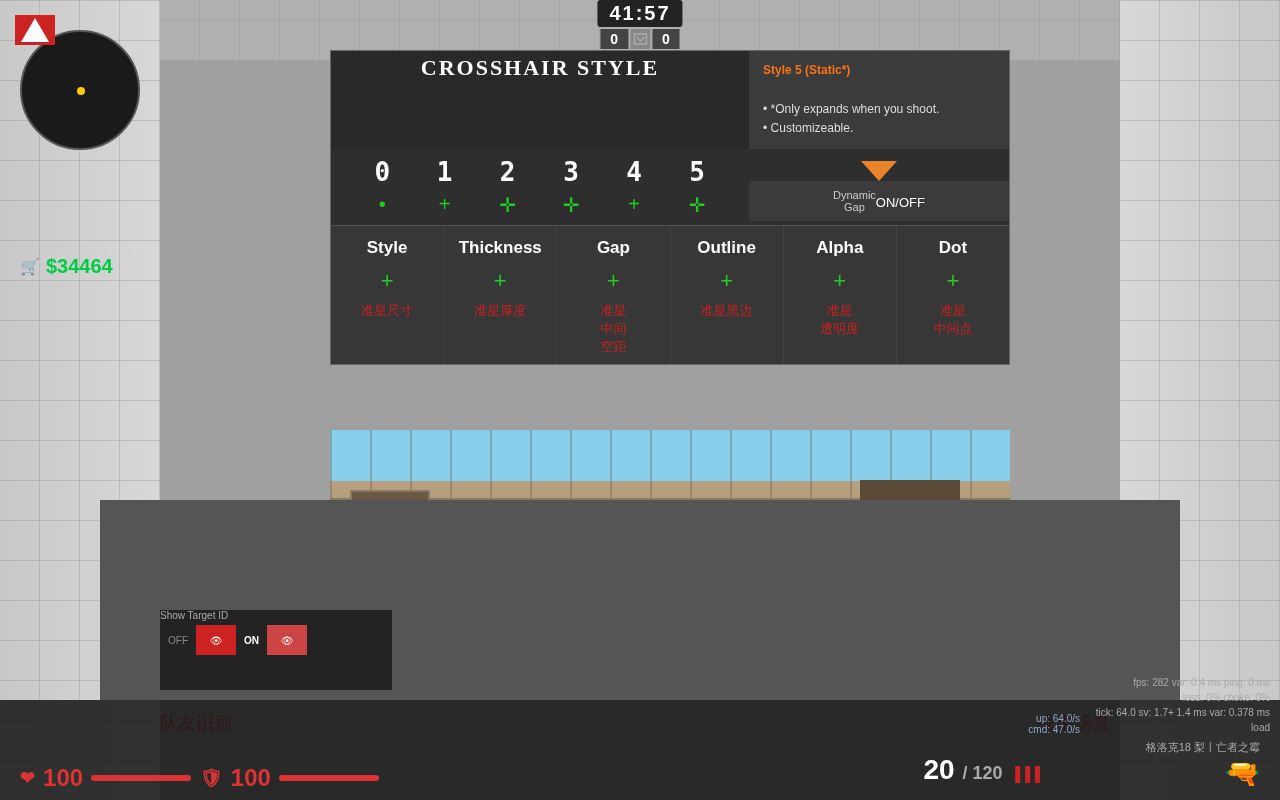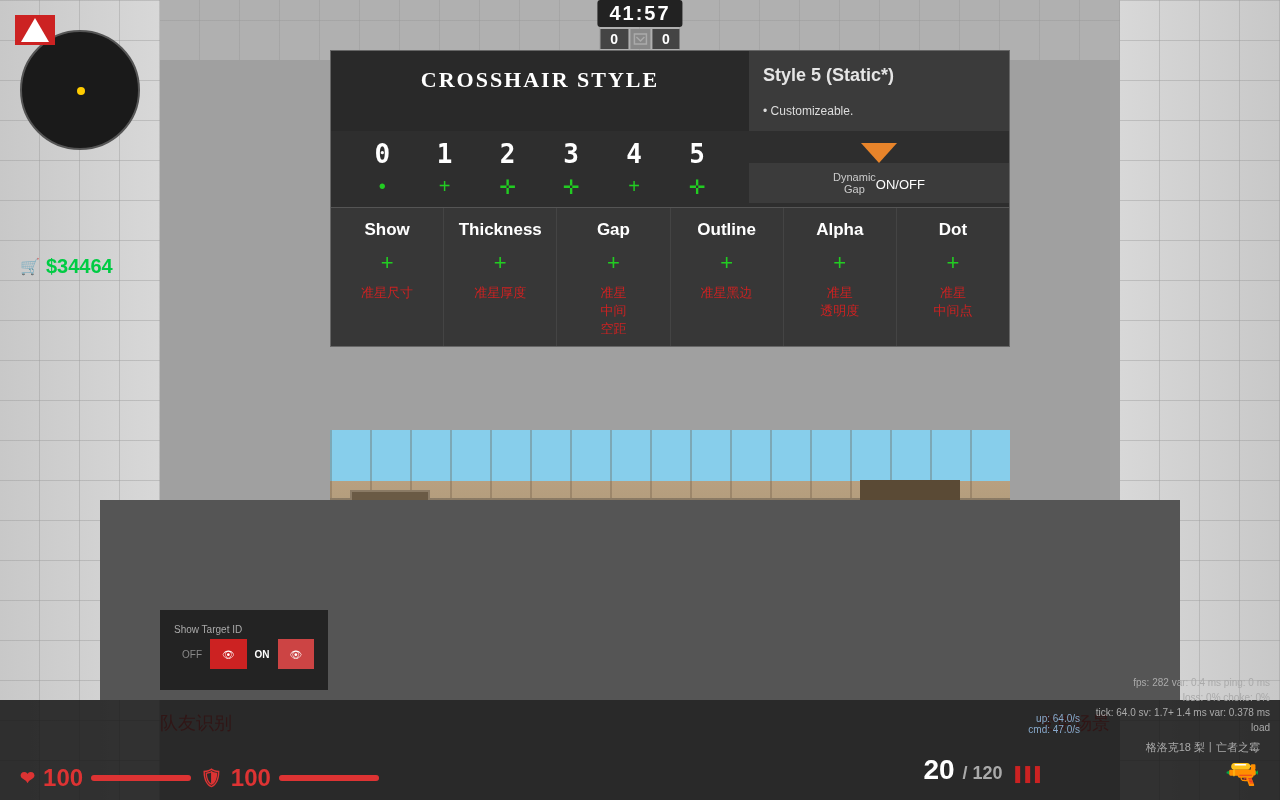--- a/index.html
+++ b/index.html
@@ -169,41 +169,41 @@
     }
 
     .menu-header {
       background: rgba(40,40,40,0.95);
       display: flex;
       align-items: stretch;
     }
     .menu-title {
       flex: 1;
       text-align: center;
-      padding: 16px;
+      padding: 4px;
       color: white;
       font-size: 22px;
       font-weight: bold;
       font-family: Georgia, serif;
       letter-spacing: 2px;
       text-transform: uppercase;
     }
     .menu-style-info {
       width: 260px;
       background: rgba(60,60,60,0.95);
       padding: 10px 14px;
       color: #ddd;
       font-size: 12px;
       line-height: 1.6;
     }
     .menu-style-info .style-title {
-      font-size: 18px;
-      color: #e5e5e5;
-      font-weight: bold;
-      margin-bottom: 12px;
+      font-size: 12px;
+      color: #f97316;
+      font-weight: bold;
+      margin-bottom: 20px;
     }
 
     
     .style-selector {
       background: rgba(45,45,45,0.95);
       display: flex;
       align-items: stretch;
     }
     .style-options {
       flex: 1;
@@ -415,24 +415,24 @@
       color: #88aacc;
       font-size: 10px;
       text-align: right;
     }
 
     
     .target-id-panel {
       position: absolute;
       bottom: 110px;
       left: 160px;
-      width: 168px;
+      width: 232px;
       height: 80px;
       background: rgba(30,30,30,0.9);
-      padding: 14px;
+      padding: 0;
       display: flex;
       flex-direction: column;
     }
     .target-id-title {
       color: #aaa;
       font-size: 10px;
       margin-bottom: 4px;
     }
     .target-id-options {
       display: flex;
@@ -578,20 +578,21 @@
   <span class="cart-icon">🛒</span>
   <span>$34464</span>
 </div>
 
 <div class="crosshair-menu">
 
   <div class="menu-header">
     <div class="menu-title">Crosshair Style</div>
     <div class="menu-style-info">
       <div class="style-title">Style 5 (Static*)</div>
+      <div>• *Only expands when you shoot.</div>
       <div>• Customizeable.</div>
     </div>
   </div>
 
   <div class="style-selector">
     <div class="style-options">
       <div class="style-option">
         <span class="num">0</span>
         <span class="crosshair-icon">•</span>
       </div>
@@ -622,21 +623,21 @@
       </div>
       <div class="dynamic-gap-row">
         <div class="dynamic-gap-label">Dynamic<br>Gap</div>
         <div class="dynamic-gap-toggle">ON/OFF</div>
       </div>
     </div>
   </div>
 
   <div class="controls-row">
     <div class="control-cell">
-      <div class="control-label">Show</div>
+      <div class="control-label">Style</div>
       <div class="control-crosshair">+</div>
       <div class="control-chinese">准星尺寸</div>
     </div>
     <div class="control-cell">
       <div class="control-label">Thickness</div>
       <div class="control-crosshair">+</div>
       <div class="control-chinese">准星厚度</div>
     </div>
     <div class="control-cell">
       <div class="control-label">Gap</div>

